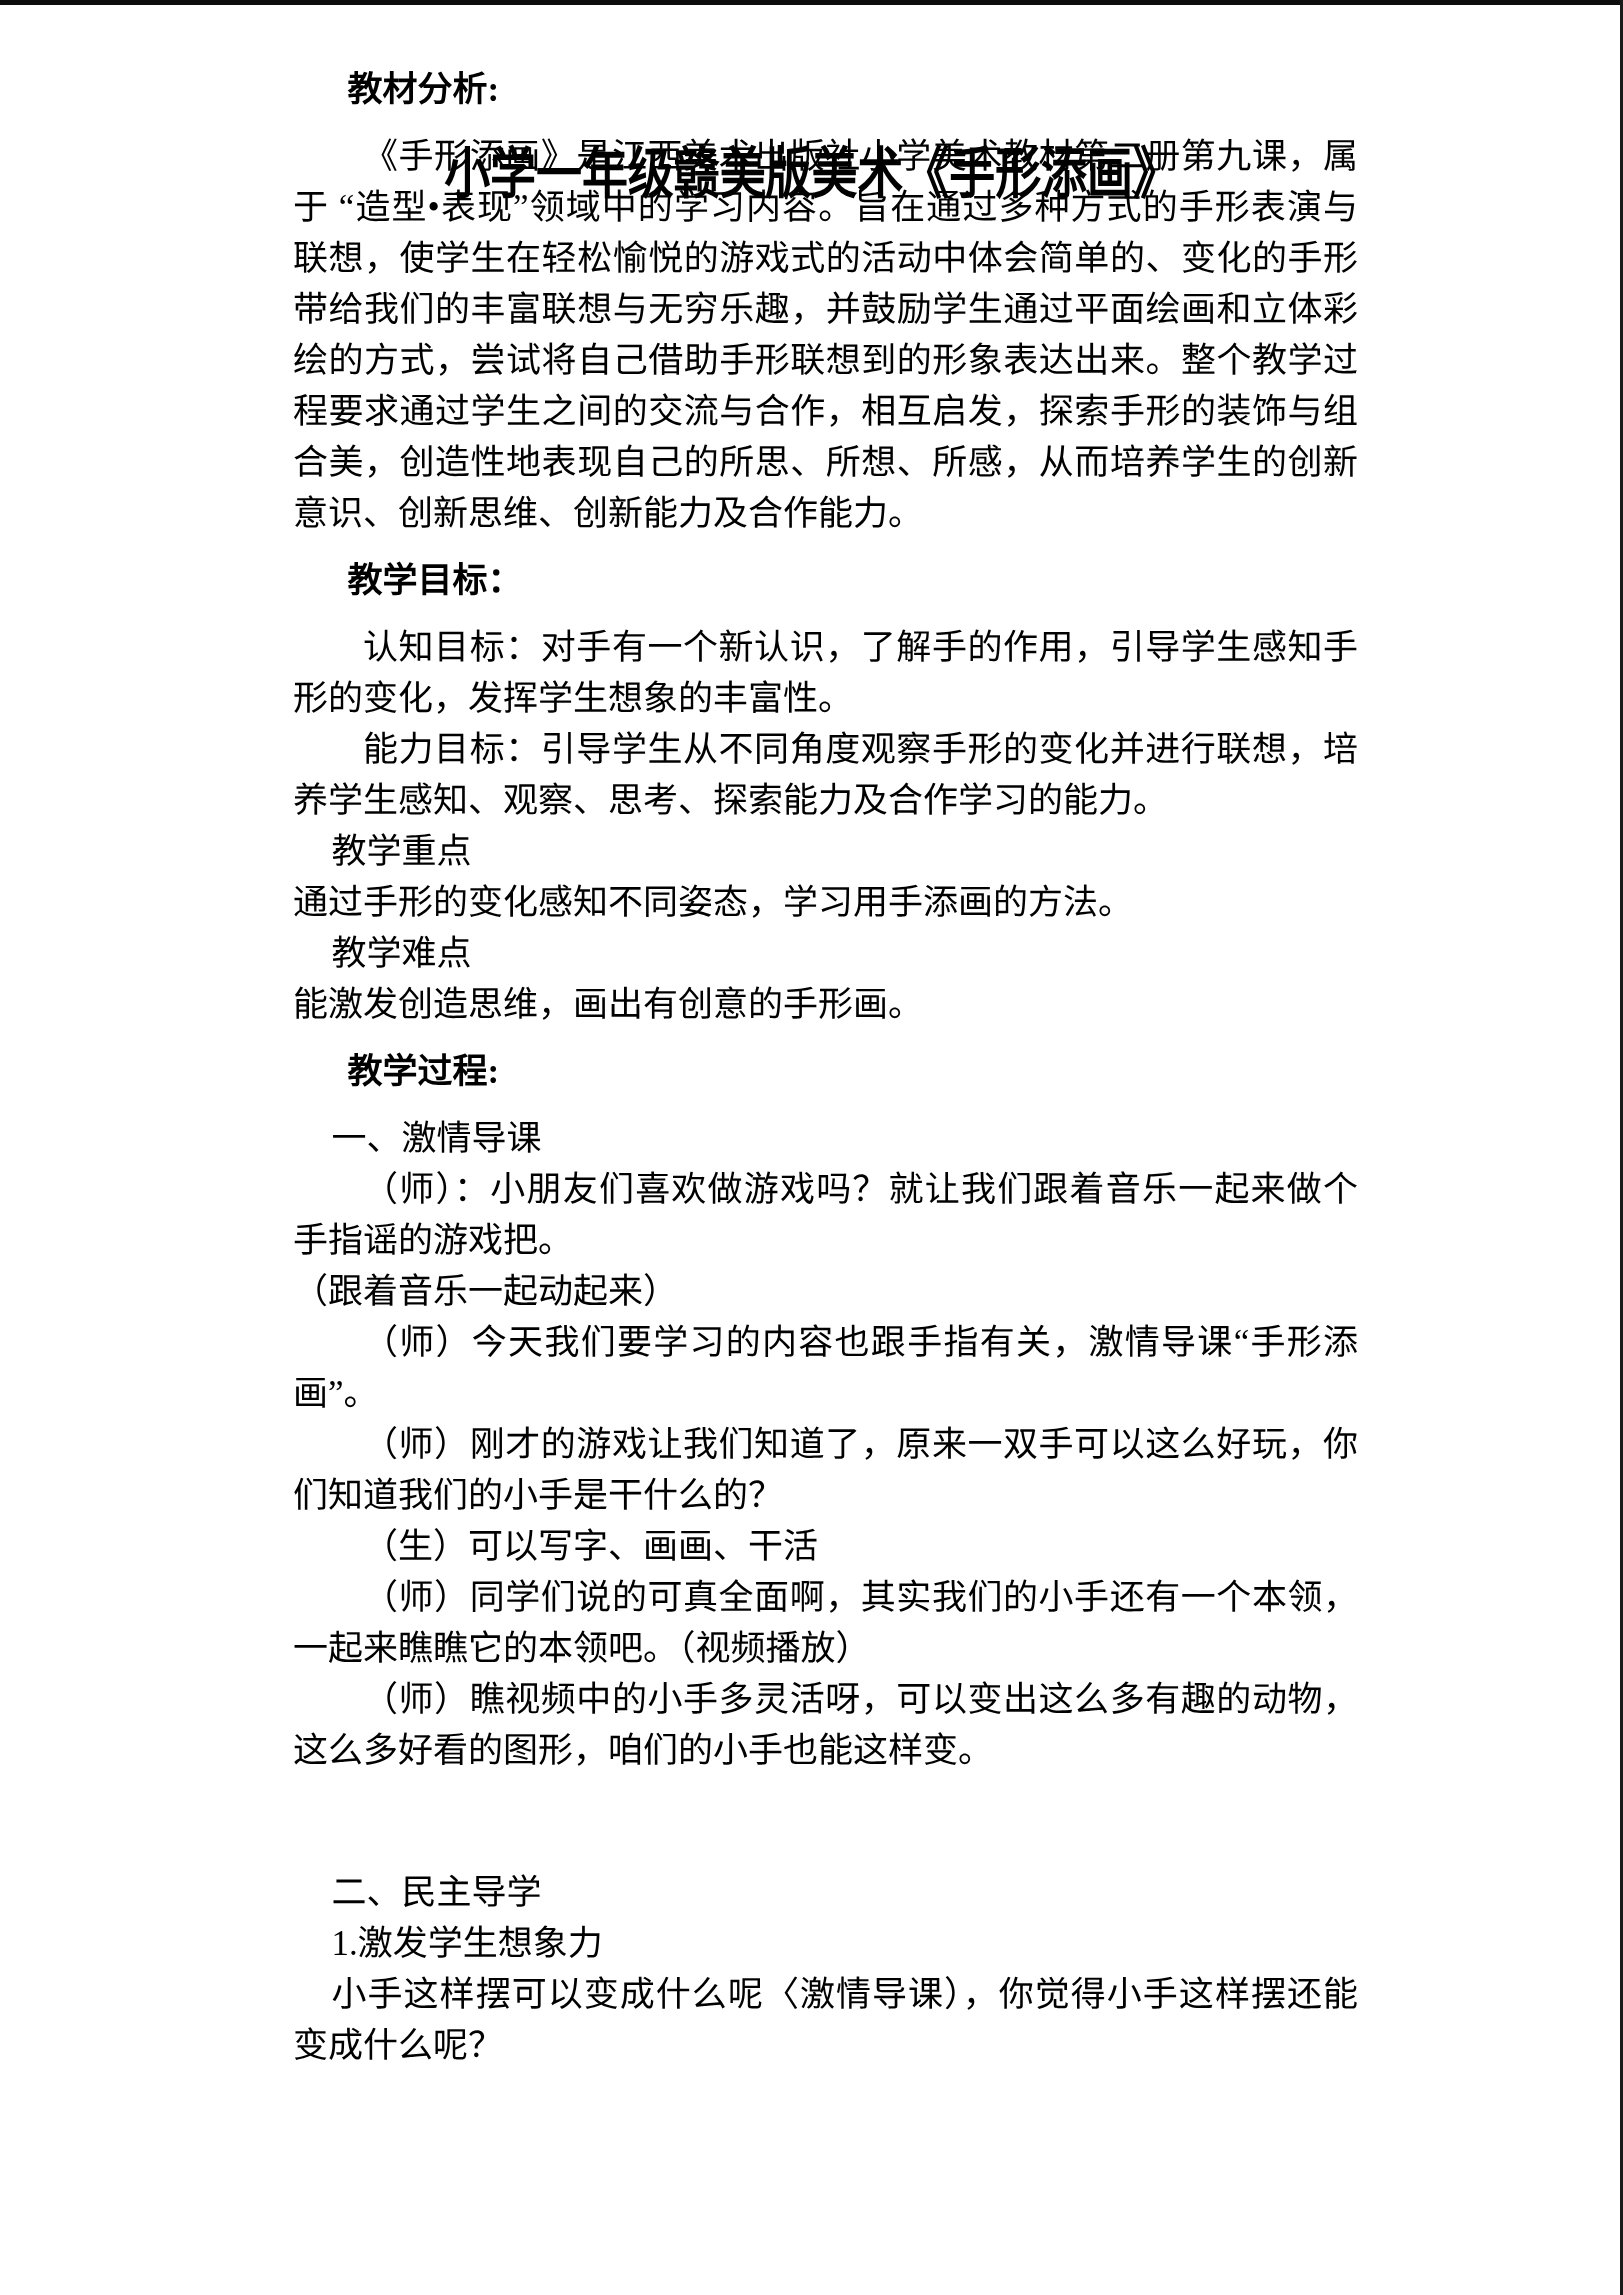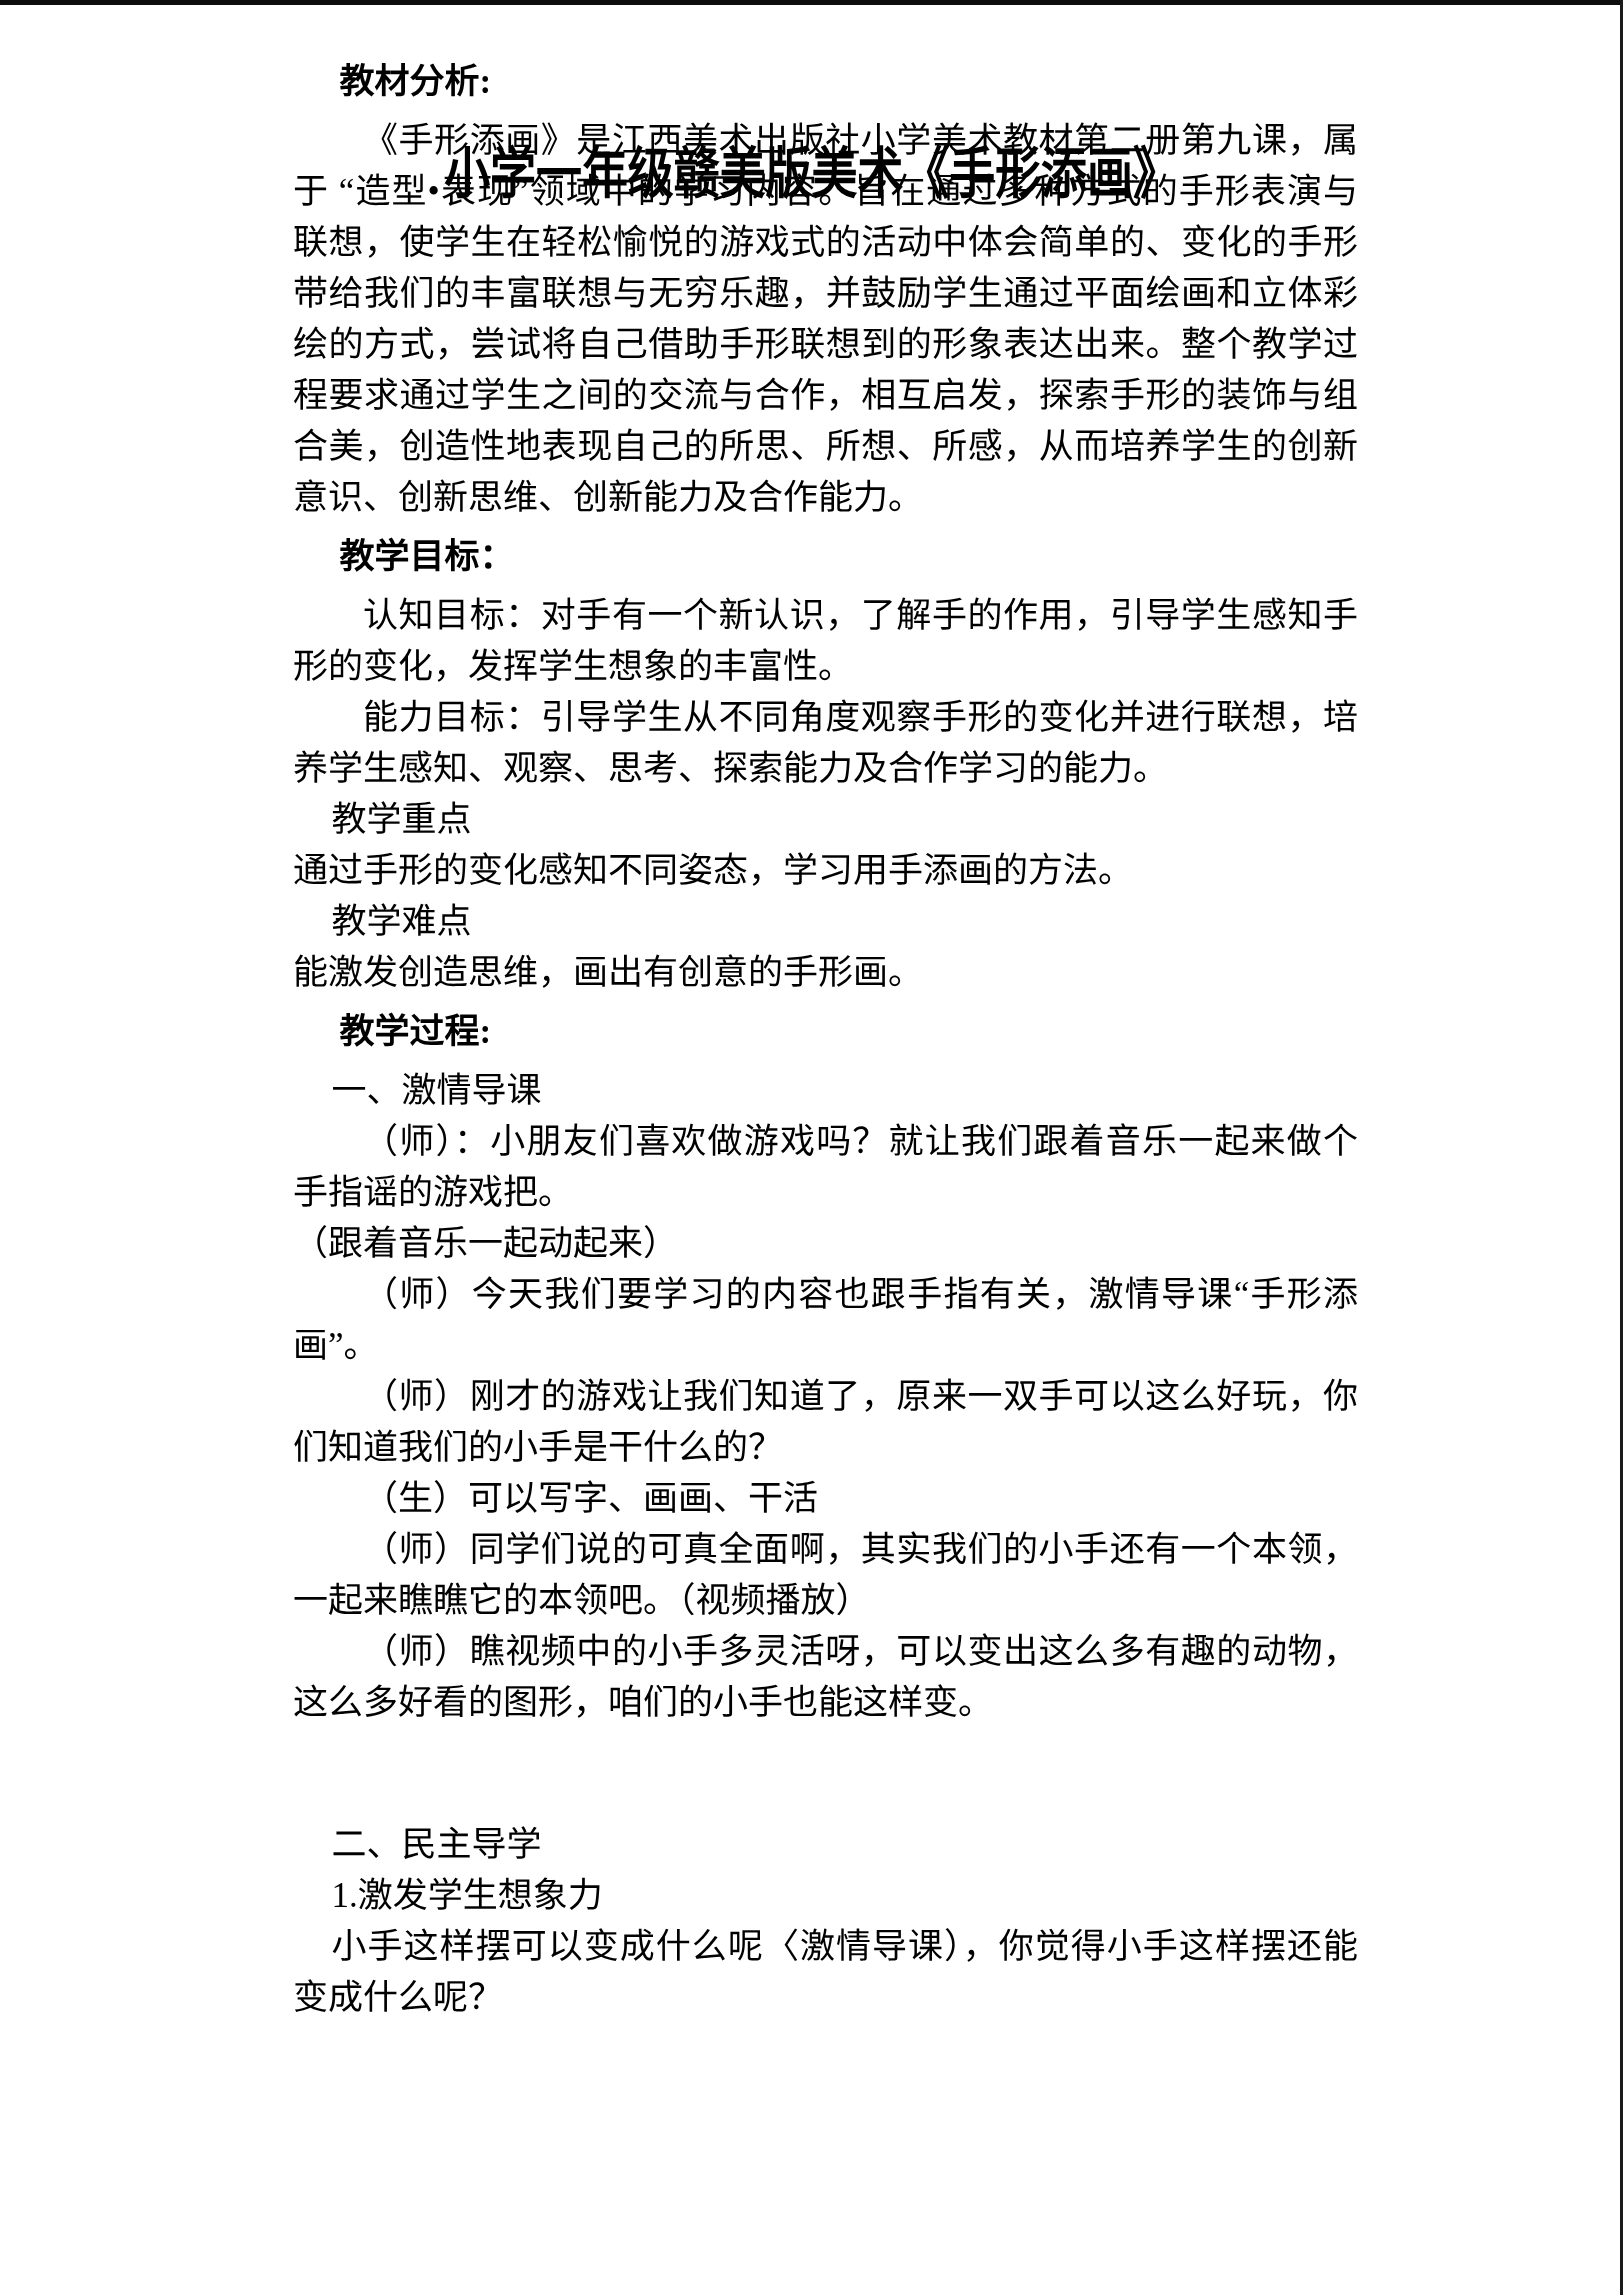--- a/index.html
+++ b/index.html
@@ -76,21 +76,21 @@
 
   .indent-2 { text-indent: 2em; }
   .indent-1 { text-indent: 1.1em; }
   .indent-0 { text-indent: 0; }
 
   .heading-bold {
     font-weight: 700;
     text-indent: 1.1em;
     font-size: 35px;
     line-height: 51px;
-    margin: 8px;
+    margin: 16px;
   }
 
   .spacer-top { margin-top: 40px; }
   .blank-line { height: 51px; }
 
   #body-block { padding-top: 48px; }
 </style>
 </head>
 <body>
 

